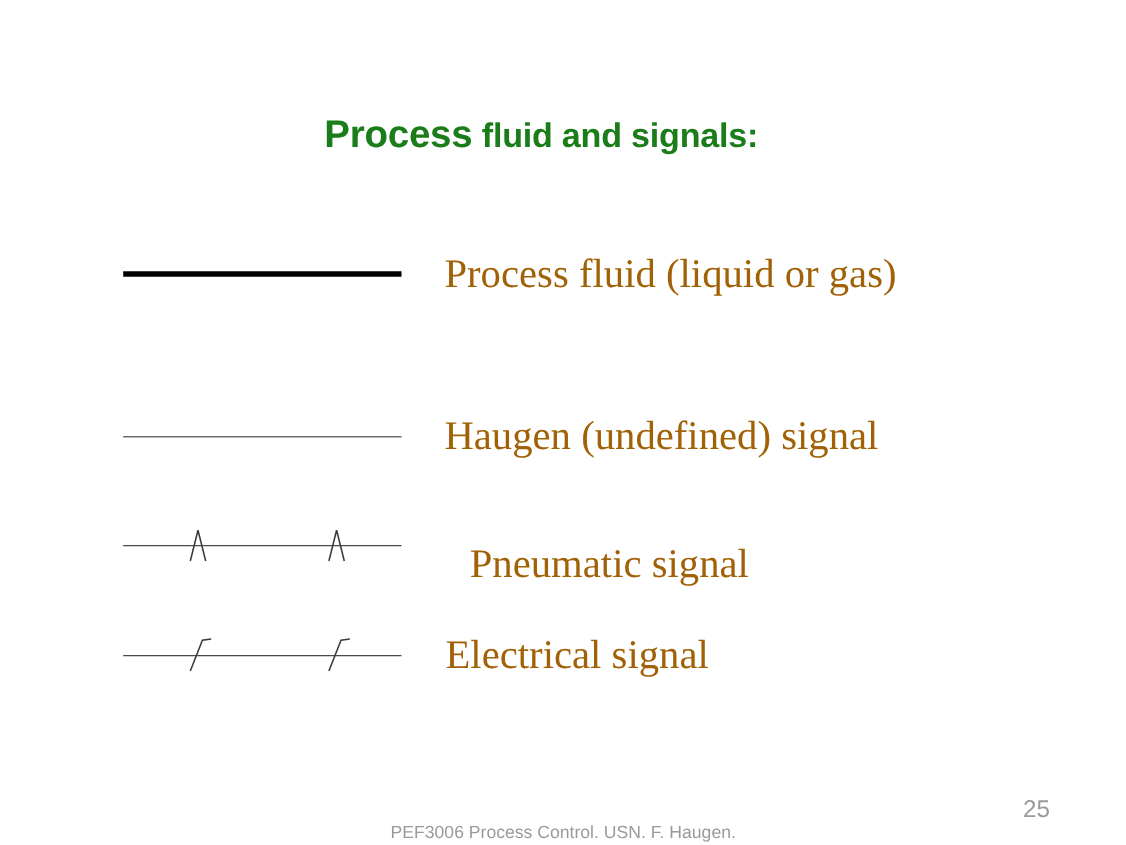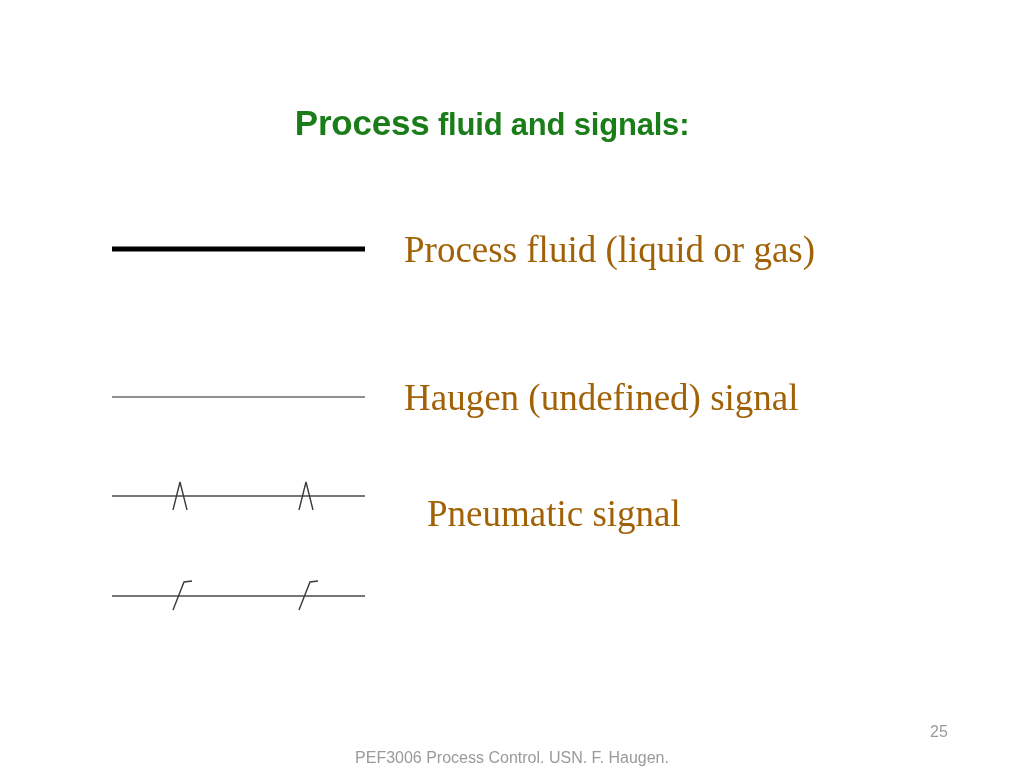--- a/index.html
+++ b/index.html
@@ -90,21 +90,21 @@
     font-family: "Liberation Sans", sans-serif;
     font-size: 16px;
     color: #9a9a9a;
     line-height: 1.45;
   }
   #page-number {
     position: absolute;
     left: 930px;
     top: 723px;
     font-family: "Liberation Sans", sans-serif;
-    font-size: 16px;
+    font-size: 22px;
     color: #9a9a9a;
   }
 </style>
 </head>
 <body>
 
 <div id="slide">
 
   <div id="slide-title">
     <span class="t-big">Process</span><span class="t-small"> fluid and signals:</span>
@@ -145,20 +145,21 @@
     <div class="sym-area">
       <svg viewBox="0 0 253 48" xmlns="http://www.w3.org/2000/svg">
         <line x1="0" y1="24" x2="253" y2="24" stroke="#4a4a4a" stroke-width="1.3" stroke-linecap="butt"></line>
 
         <path d="M 61 38 L 72 10 L 80 9" fill="none" stroke="#3a3a3a" stroke-width="1.4" stroke-linejoin="miter" stroke-linecap="butt"></path>
 
         <path d="M 187 38 L 198 10 L 206 9" fill="none" stroke="#3a3a3a" stroke-width="1.4" stroke-linejoin="miter" stroke-linecap="butt"></path>
       </svg>
     </div>
   </div>
+  <div class="legend-label" id="label-electrical">Electrical signal</div>
 
   <div id="footer-note">
     <div>PEF3006 Process Control. USN. F. Haugen.</div>
     <div>2016</div>
   </div>
   <div id="page-number">25</div>
 
 </div>
 
 </body></html>

